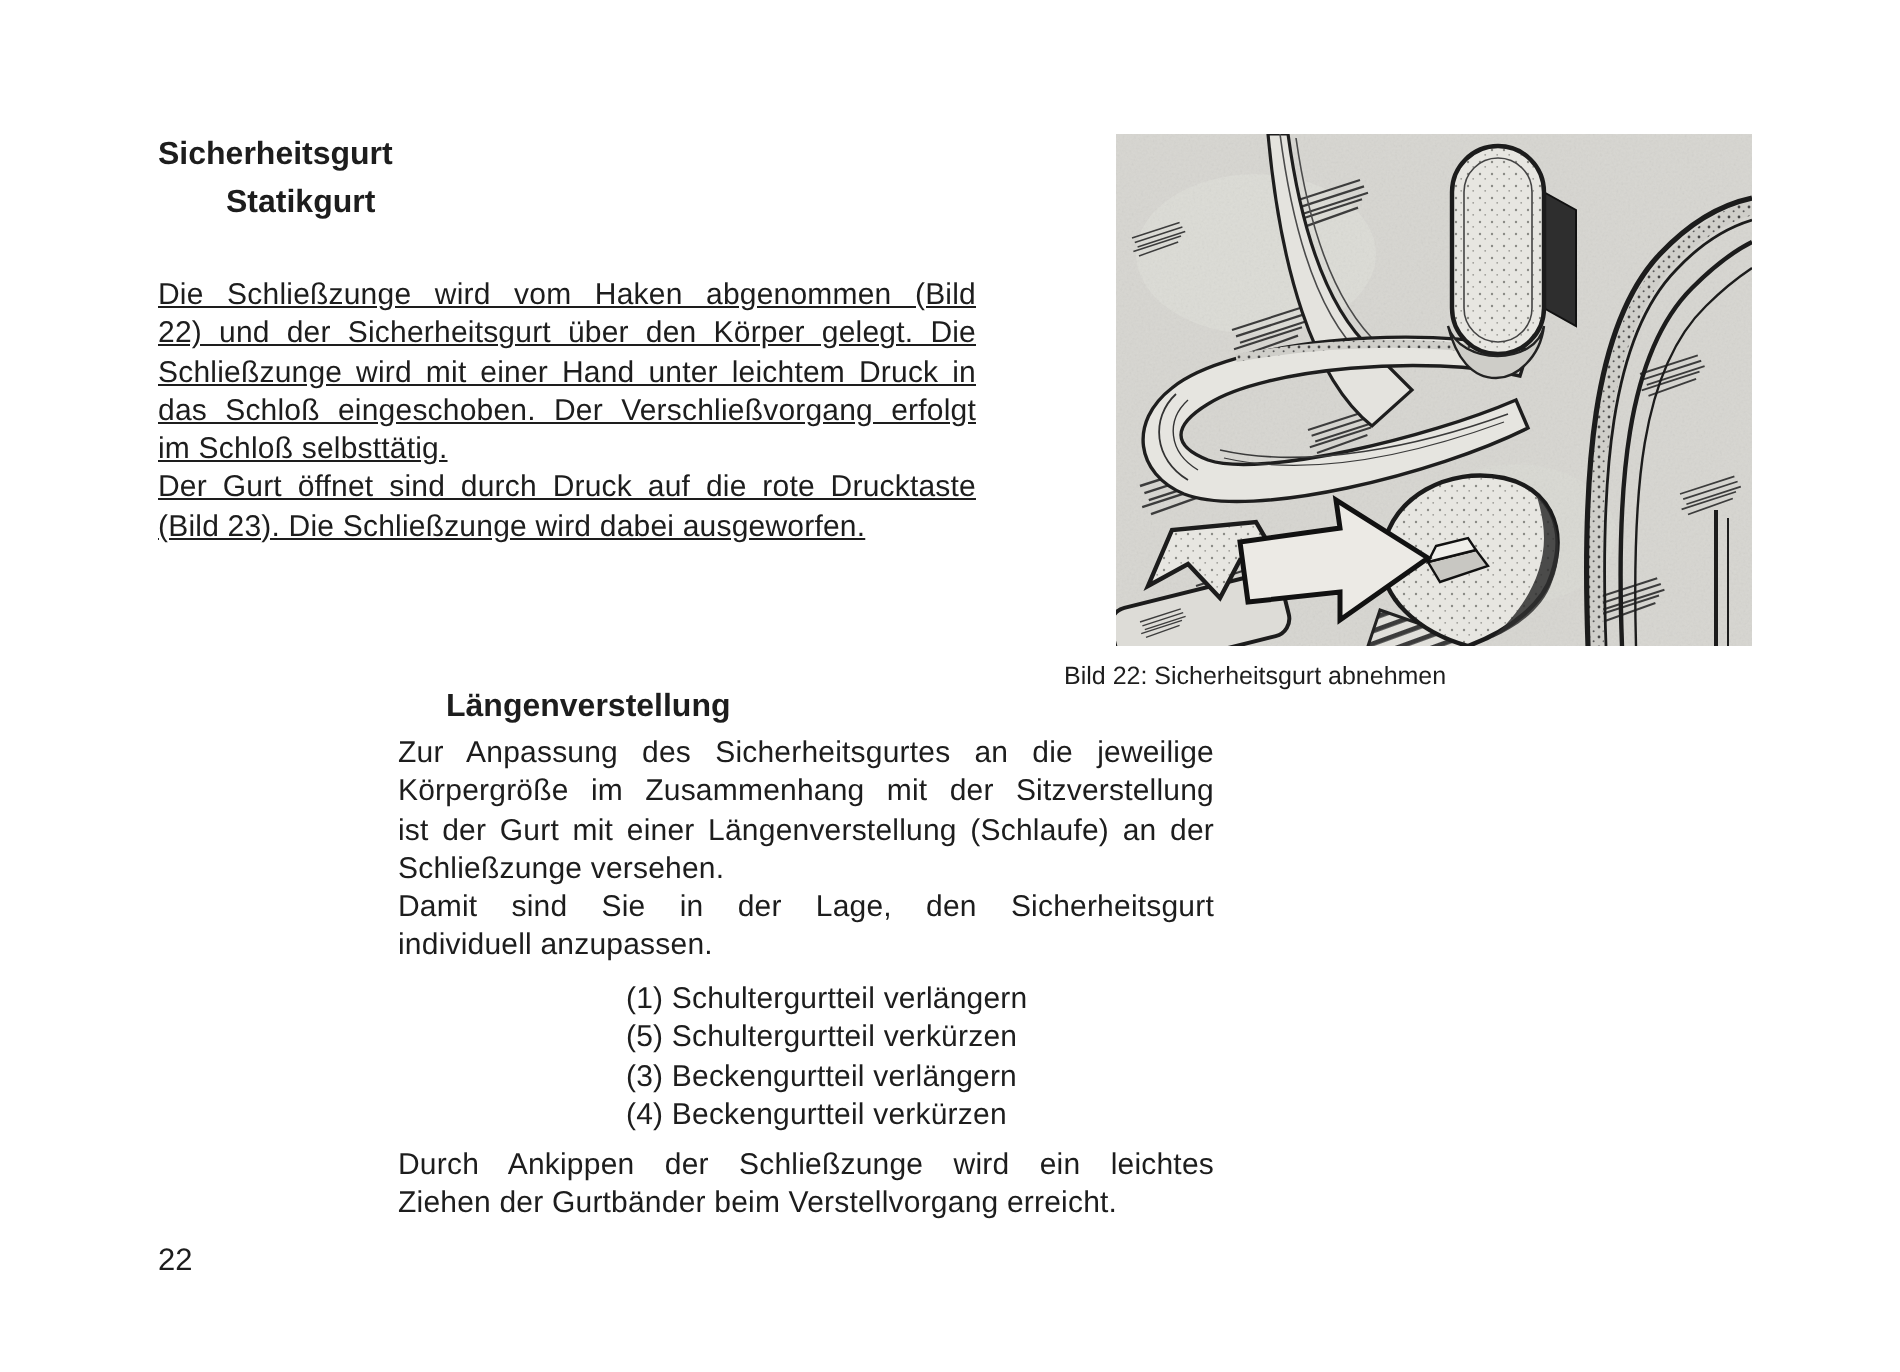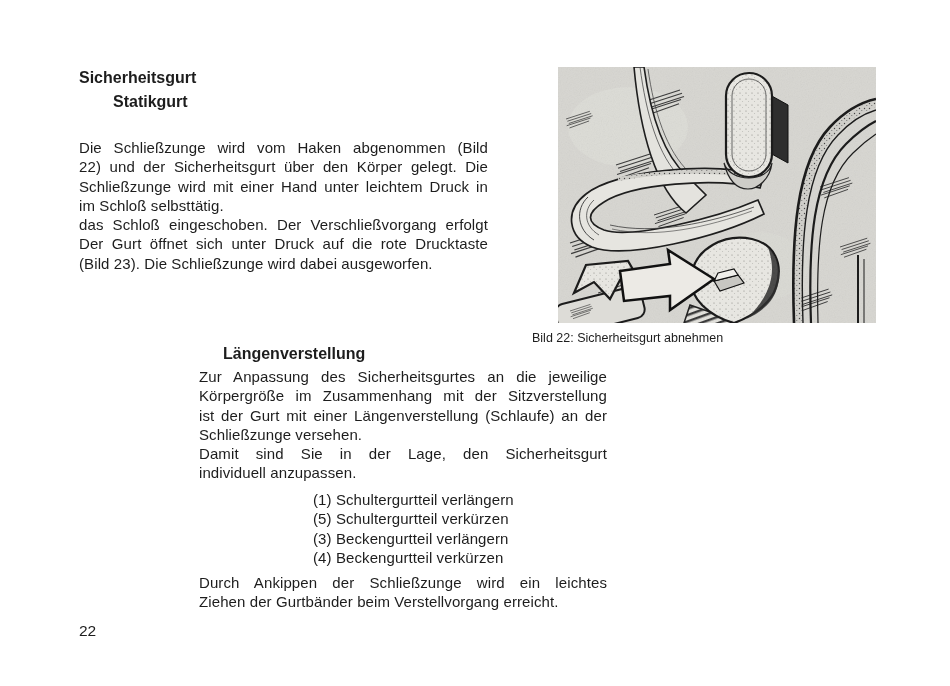--- a/index.html
+++ b/index.html
@@ -9,21 +9,21 @@
     font-family:"Liberation Sans", sans-serif; color:#1d1d1d;
     overflow:hidden;
   }
   .abs { position:absolute; }
   h1,h2 { font-size:16px; font-weight:bold; line-height:19px; white-space:nowrap; }
   .textblock { font-size:15px; line-height:19.3px; letter-spacing:0.1px; }
   .line { text-align:left; }
   .line.just { text-align:justify; text-align-last:justify; }
   #title        { left:79px;  top:68px;  }
   #statik-head  { left:79px;  top:92px;margin-left:34px; }
-  #statik-body  { left:79px;  top:138px; width:409px; }
+  #statik-body  { left:79px;  top:138px; width:409px;text-decoration:underline; }
   #figure       { left:558px; top:67px;  width:318px; height:256px; }
   #figure svg   { display:block; width:318px; height:256px; }
   #fig-caption  { left:532px; top:330px; font-size:12.5px; line-height:16px; white-space:nowrap; }
   #laengen-head { left:199px; top:344px;margin-left:24px; }
   #laengen-p1   { left:199px; top:367px; width:408px; }
   #adjust-list  { left:313px; top:490px; }
   #laengen-p2   { left:199px; top:573px; width:408px; }
   #page-number  { left:79px;  top:621px; font-size:15.5px; line-height:19px; }
 </style>
 </head>
@@ -32,23 +32,23 @@
 <div class="page">
 
   <h1 class="abs" id="title">Sicherheitsgurt</h1>
 
   <h2 class="abs" id="statik-head">Statikgurt</h2>
 
   <div class="abs textblock" id="statik-body">
       <div class="line just">Die Schließzunge wird vom Haken abgenommen (Bild</div>
       <div class="line just">22) und der Sicherheitsgurt über den Körper gelegt.  Die</div>
       <div class="line just">Schließzunge wird mit einer Hand unter leichtem Druck in</div>
+      <div class="line just">das Schloß eingeschoben. Der Verschließvorgang erfolgt</div>
       <div class="line">im Schloß selbsttätig.</div>
-      <div class="line just">das Schloß eingeschoben. Der Verschließvorgang erfolgt</div>
-      <div class="line just">Der Gurt öffnet sich unter Druck auf die rote Drucktaste</div>
+      <div class="line just">Der Gurt öffnet sind durch Druck auf die rote Drucktaste</div>
       <div class="line">(Bild 23).  Die Schließzunge wird dabei ausgeworfen.</div>
     </div>
 
   <figure class="abs" id="figure">
     <svg viewBox="0 0 318 256" aria-hidden="true">
       <defs>
         <filter id="noise">
             <feTurbulence type="fractalNoise" baseFrequency="0.85" numOctaves="2"></feTurbulence>
             <feColorMatrix type="saturate" values="0"></feColorMatrix>
           </filter>

